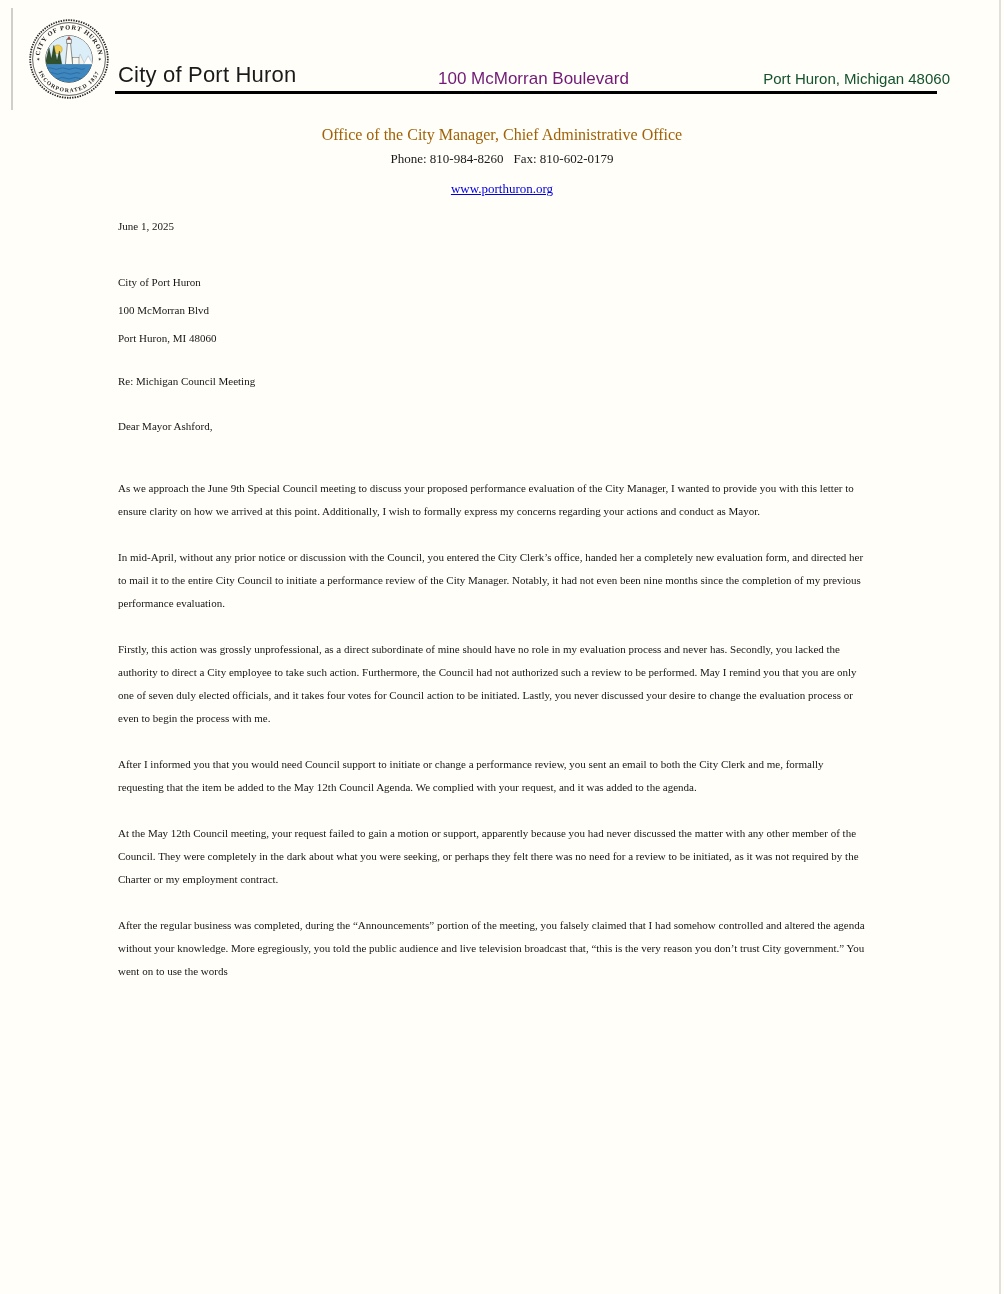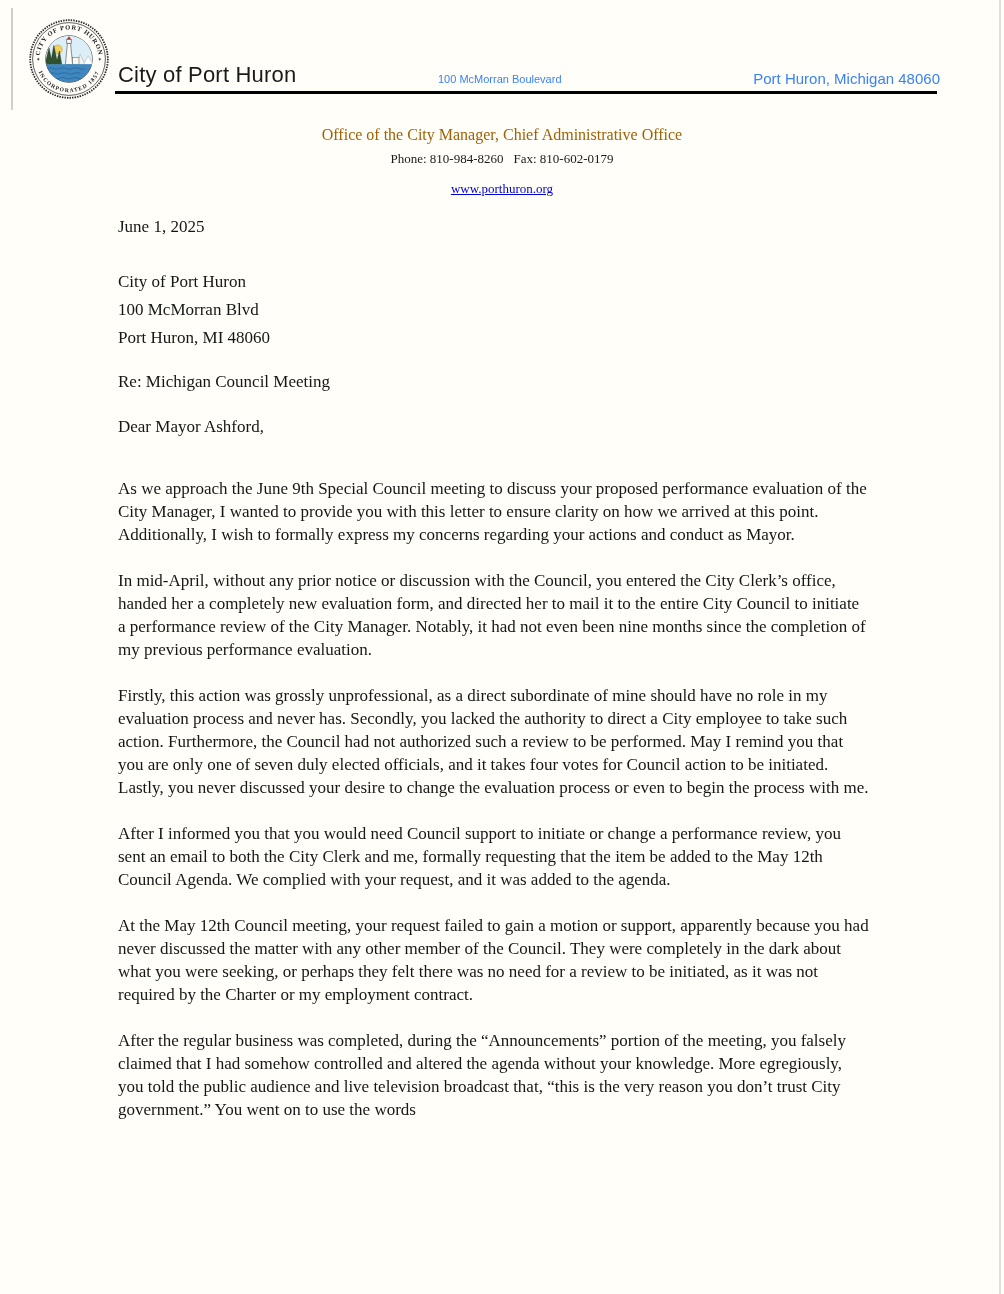--- a/index.html
+++ b/index.html
@@ -19,46 +19,46 @@
   
   .seal{position:absolute;left:29px;top:19px;width:80px;height:80px;}
   .org-name{
     position:absolute;left:118px;top:62px;
     font-family:"Liberation Sans", sans-serif;
     font-size:22px;line-height:26px;color:#1a1a1a;letter-spacing:0.2px;
   }
   .street{
     position:absolute;left:438px;top:70px;
     font-family:"Liberation Sans", sans-serif;
-    font-size:11px;line-height:18px;color:#3b82f6;
+    font-size:17px;line-height:18px;color:#701a75;
   }
   .region{
-    position:absolute;right:64px;top:70px;
+    position:absolute;right:54px;top:70px;
     font-family:"Liberation Sans", sans-serif;
-    font-size:15px;line-height:18px;color:#3b82f6;
+    font-size:15px;line-height:18px;color:#14532d;
   }
   .rule{position:absolute;left:115px;top:91px;width:822px;height:3px;background:#000000;}
 
   .masthead-center{
     position:absolute;left:0;right:0;top:122px;
     text-align:center;
   }
   .office-title{
     font-size:16px;font-weight:normal;line-height:25px;color:#a16207;
   }
   .contact-line{font-size:13px;line-height:17px;margin-top:3px;color:#1a1a1a;}
   .contact-line .gap{display:inline-block;width:10px;}
   .site-line{font-size:13px;line-height:17px;margin-top:13px;}
   .site-line a{color:#0000DD;text-decoration:underline;}
 
   
   .letter-body{
     position:absolute;left:118px;top:0;width:768px;
     padding-top:215px;
-    font-size:17px;line-height:23px;
+    font-size:11px;line-height:23px;
   }
   .date-line{margin:0 0 30px 0;}
   .recipient-block{line-height:28px;margin:0 0 18px 0;}
   .subject-line{margin:0 0 22px 0;}
   .salutation-line{margin:0 0 39px 0;}
   .letter-body p{margin:0 17px 23px 0;}
 </style>
 </head>
 <body>
 

